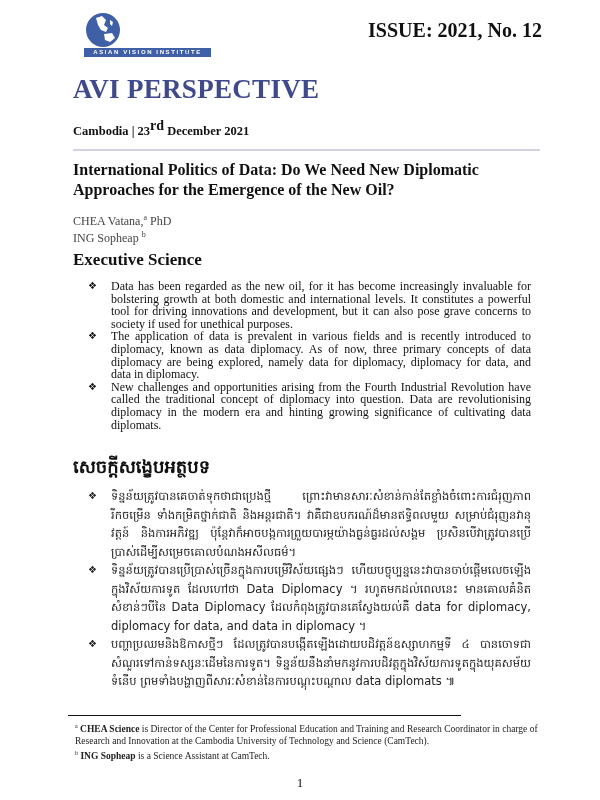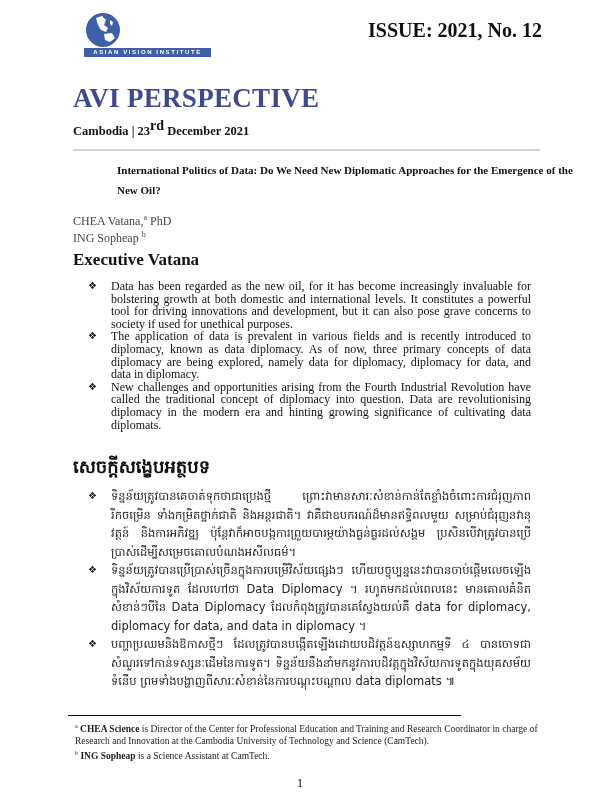--- a/index.html
+++ b/index.html
@@ -9,27 +9,27 @@
   .logo { position: absolute; left: 84px; top: 10px; width: 140px; height: 44px; }
   .logo .globe { position: absolute; left: 0; top: 2px; }
   .logo .avi-text { position: absolute; left: 40px; top: -3px; font-family: "Liberation Serif", serif;
        font-size: 38px; color: #3f5fa6; letter-spacing: 6px; line-height: 38px; font-weight: normal; }
   .logo .bar { position: absolute; left: 0; top: 38px; width: 127px; height: 9px; background: #3f5fa6;
        color: #fff; font-family: "Liberation Sans", sans-serif; font-size: 6px; font-weight: bold;
        letter-spacing: 1.6px; line-height: 9px; text-align: center; }
 
   .issue { position: absolute; right: 58px; top: 19px; font-size: 20px; font-weight: bold; }
 
-  .avi-title { position: absolute; left: 73px; top: 83px; font-size: 27px; font-weight: bold; color: #3f4a8c; letter-spacing: 0.3px; }
+  .avi-title { position: absolute; left: 73px; top: 74px; font-size: 27px; font-weight: bold; color: #3f4a8c; letter-spacing: 0.3px; }
   .dateline { position: absolute; left: 73px; top: 118px; font-size: 12.5px; font-weight: bold; }
   .dateline sup { font-size: 14px; }
 
   .divider { position: absolute; left: 73px; top: 149px; width: 467px; height: 2px; background: #d3d1e4; }
 
-  .article-title { position: absolute; left: 73px; top: 160px; width: 460px; font-size: 11px; font-weight: bold; line-height: 20px; margin-left: 44px; }
+  .article-title { position: absolute; left: 73px; top: 160px; width: 460px; font-size: 16px; font-weight: bold; line-height: 20px; }
 
   .authors { position: absolute; left: 73px; top: 211px; font-size: 12px; color: #444; line-height: 14px; }
   .authors sup { font-size: 8px; }
 
   .exec-heading { position: absolute; left: 73px; top: 250px; font-size: 17px; font-weight: bold; }
 
   .bullets { position: absolute; left: 88px; top: 280px; width: 443px; margin: 0; padding: 0; list-style: none; }
   .bullets li { position: relative; padding-left: 23px; font-size: 12px; line-height: 12.6px; text-align: justify; }
   .bullets li .diamond { position: absolute; left: 0; top: 0; font-size: 10px; }
 
@@ -69,21 +69,21 @@
 
 <div class="divider"></div>
 
 <div class="article-title">International Politics of Data: Do We Need New Diplomatic Approaches for the Emergence of the New Oil?</div>
 
 <div class="authors">
   <div><span>CHEA Vatana,</span><sup>a</sup><span> PhD</span></div>
   <div><span>ING Sopheap </span><sup>b</sup></div>
 </div>
 
-<div class="exec-heading">Executive Vatana</div>
+<div class="exec-heading">Executive Science</div>
 
 <ul class="bullets">
   <li><span class="diamond">❖</span><span>Data has been regarded as the new oil, for it has become increasingly invaluable for bolstering growth at both domestic and international levels. It constitutes a powerful tool for driving innovations and development, but it can also pose grave concerns to society if used for unethical purposes.</span></li>
   <li><span class="diamond">❖</span><span>The application of data is prevalent in various fields and is recently introduced to diplomacy, known as data diplomacy. As of now, three primary concepts of data diplomacy are being explored, namely data for diplomacy, diplomacy for data, and data in diplomacy.</span></li>
   <li><span class="diamond">❖</span><span>New challenges and opportunities arising from the Fourth Industrial Revolution have called the traditional concept of diplomacy into question. Data are revolutionising diplomacy in the modern era and hinting growing significance of cultivating data diplomats.</span></li>
 </ul>
 
 <div class="kh-heading">សេចក្តីសង្ខេបអត្ថបទ</div>
 
 <ul class="kh-bullets">

